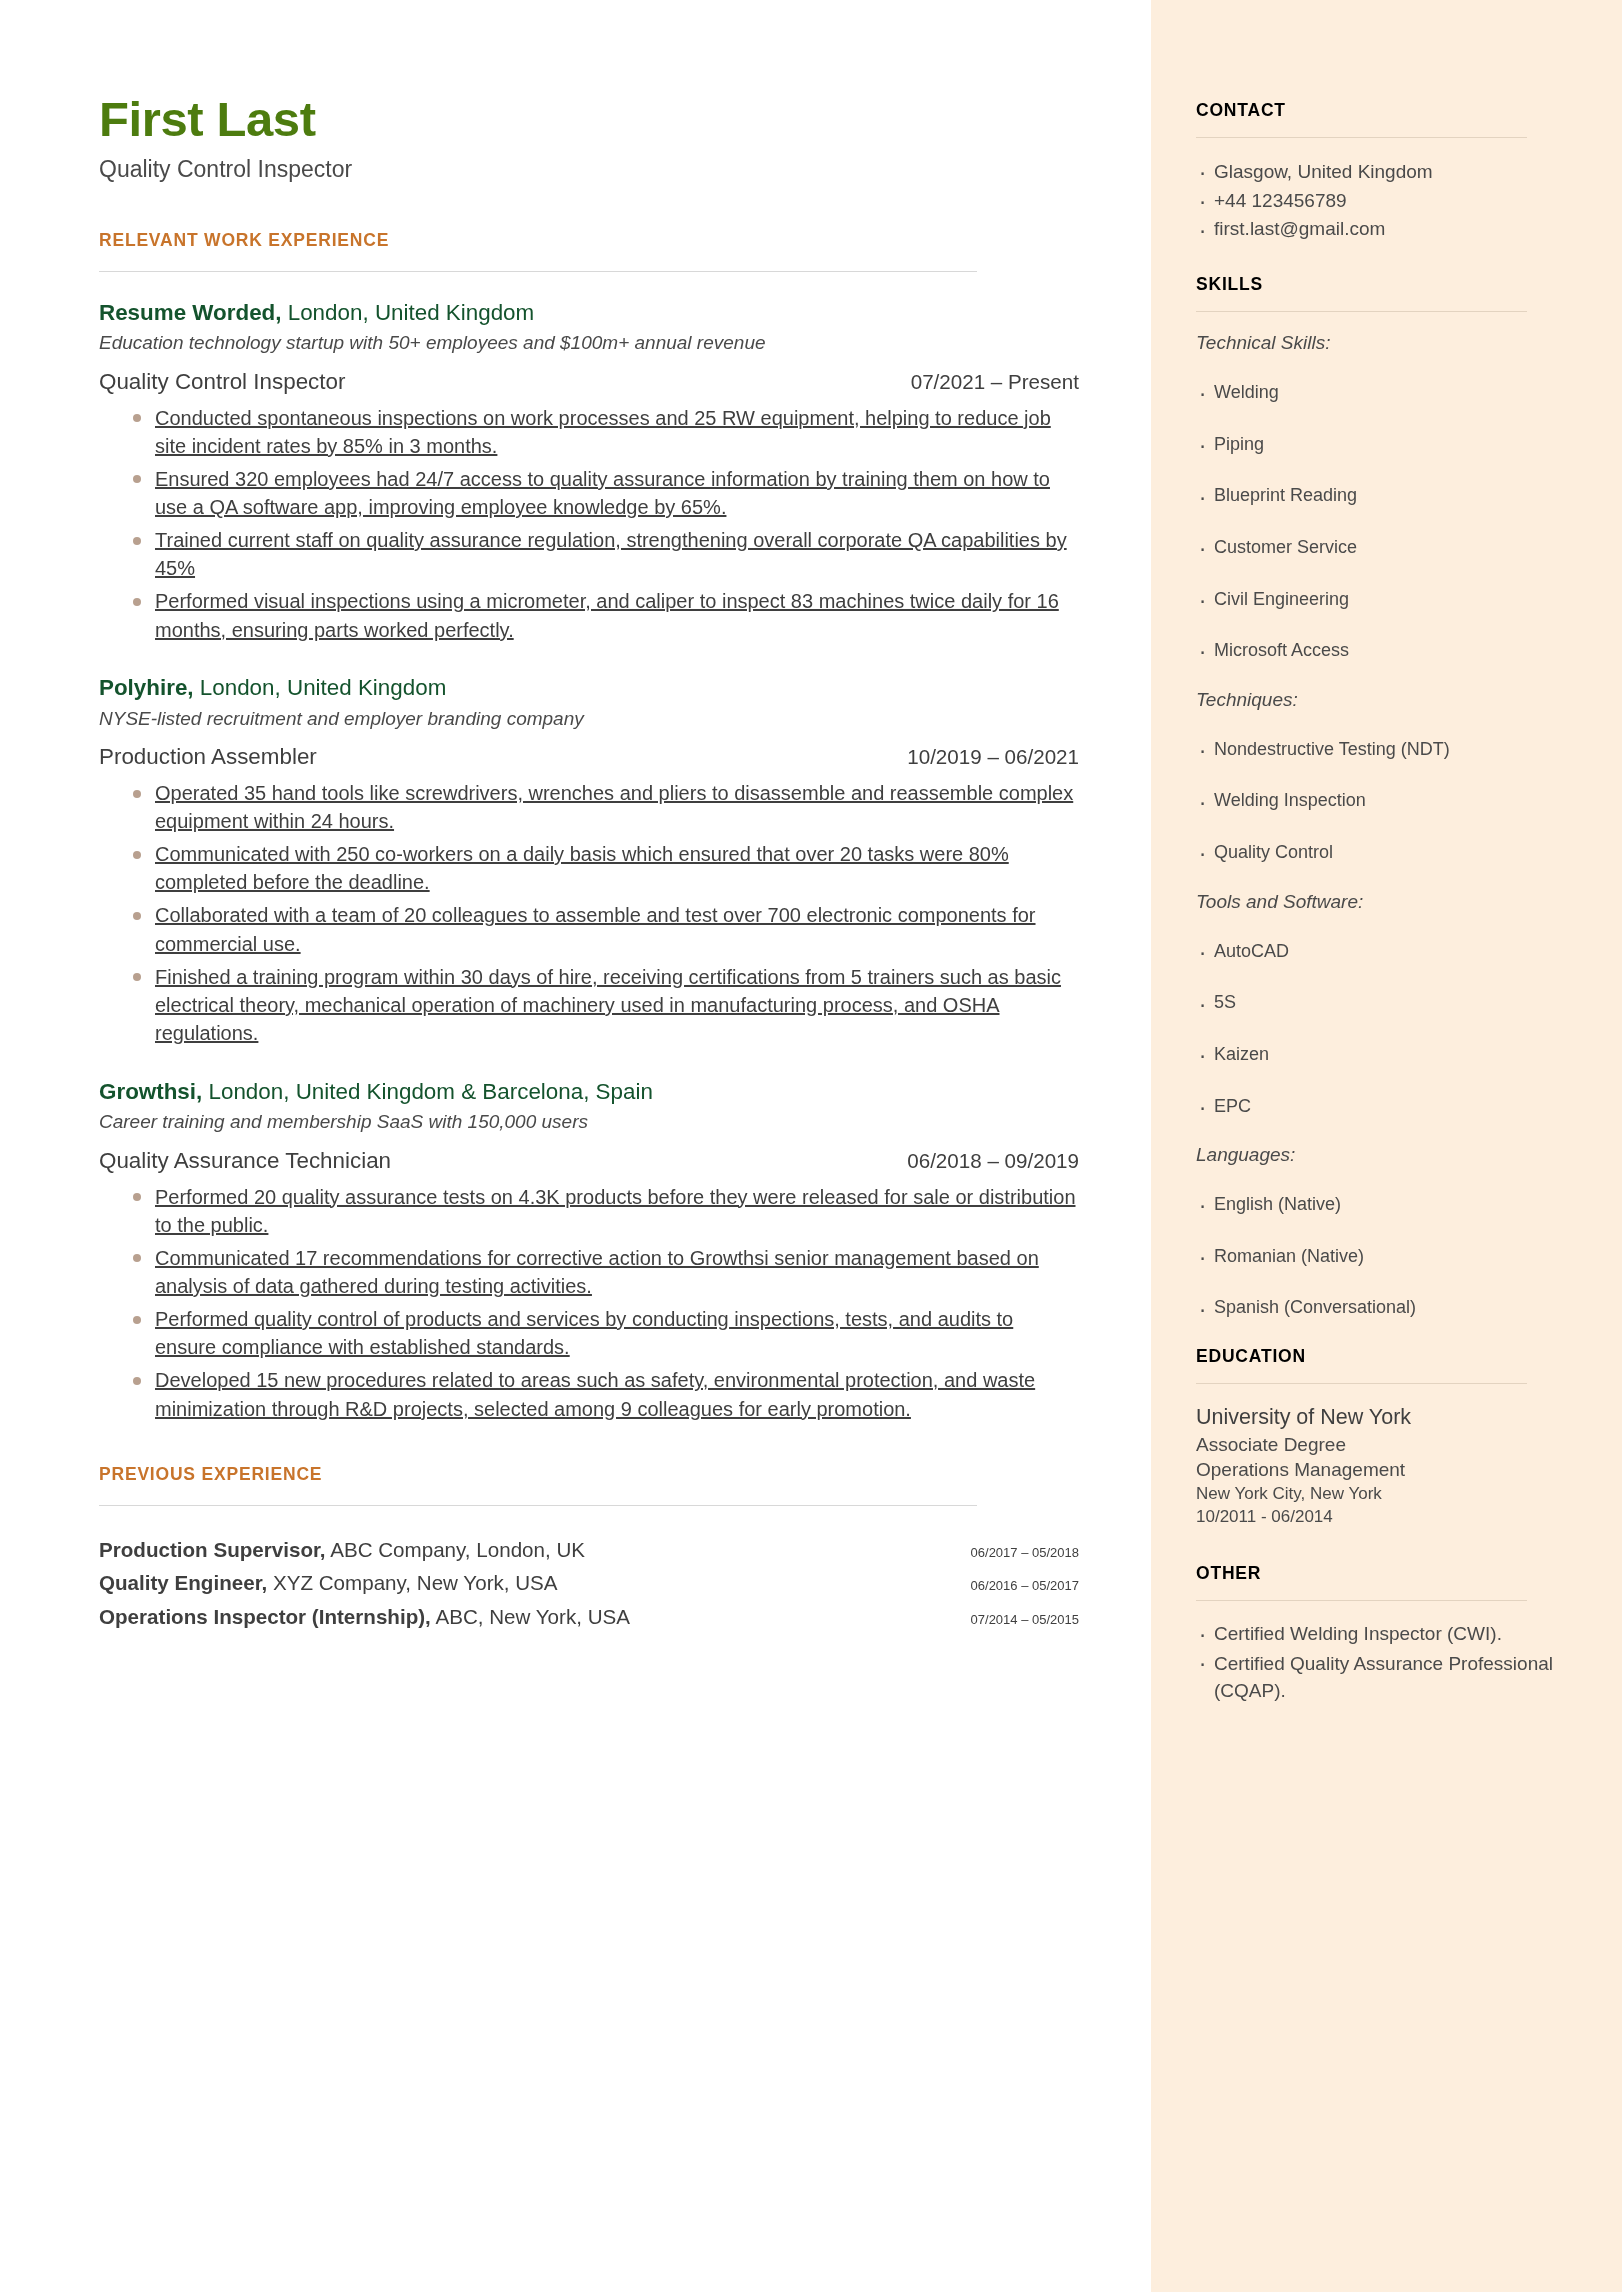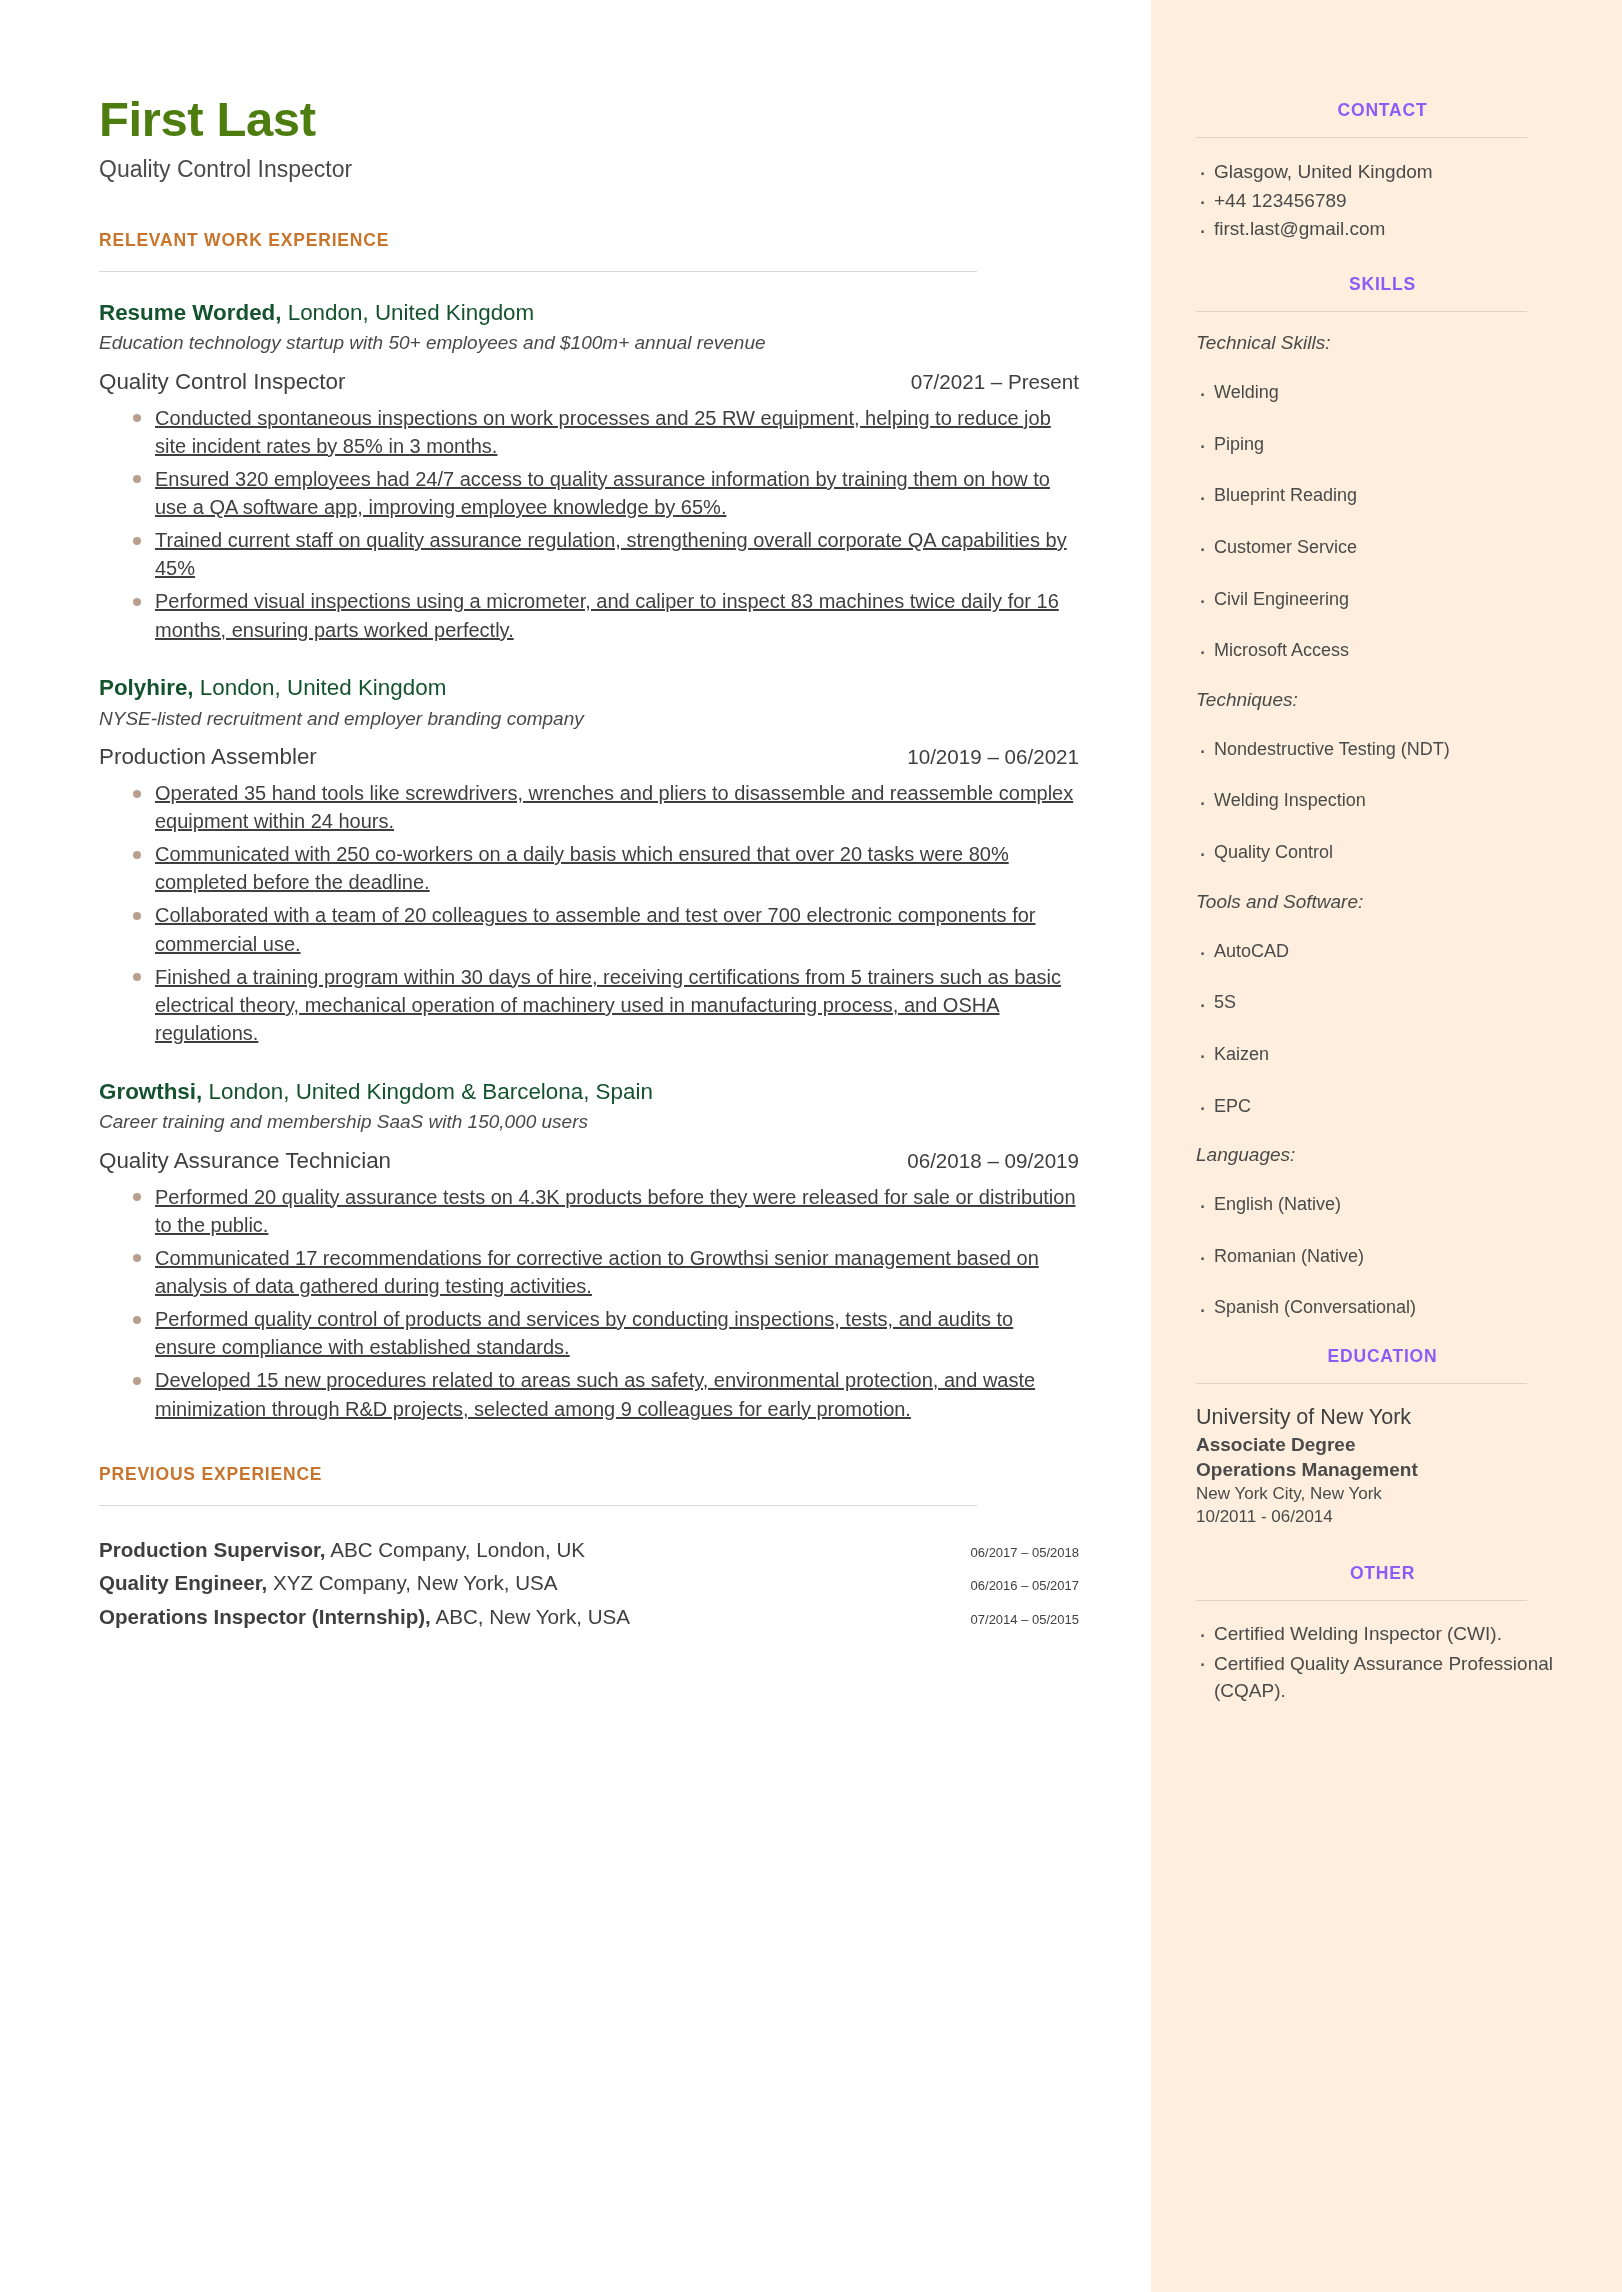--- a/index.html
+++ b/index.html
@@ -134,25 +134,24 @@
     line-height: 1.62;
     color: #3f3f3f;
   }
   .prev-row .prev-title { font-weight: bold; }
   .prev-row .prev-dates { white-space: nowrap; font-size: 13px; }
 
   
   .side-heading {
     font-size: 17.5px;
     font-weight: bold;
-    color: #8b5cf6;
+    color: #000000;
     letter-spacing: 0.8px;
     margin: 0 0 16px 0;
     text-transform: uppercase;
-    text-align: center;
   }
   .side-rule {
     border: 0;
     border-top: 0.9px solid #e3d3c0;
     margin: 0 0 19.7px 0;
     width: 331px;
   }
   .side-list {
     margin: 0 0 30px 0;
     padding: 0;
@@ -203,21 +202,20 @@
   }
   .edu-school {
     font-size: 21.5px;
     color: #3f3f3f;
     line-height: 1.3;
   }
   .edu-line {
     font-size: 19px;
     color: #4a4a4a;
     line-height: 1.35;
-    font-weight: bold;
   }
   .edu-small {
     font-size: 17px;
     color: #4a4a4a;
     line-height: 1.35;
   }
   .edu-block { margin-bottom: 34px; }
   .other-list li { line-height: 1.45; margin-bottom: 1.8px; }
 </style>
 </head>

